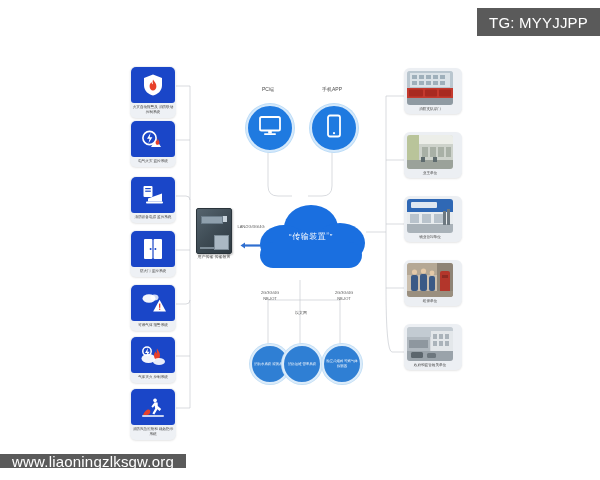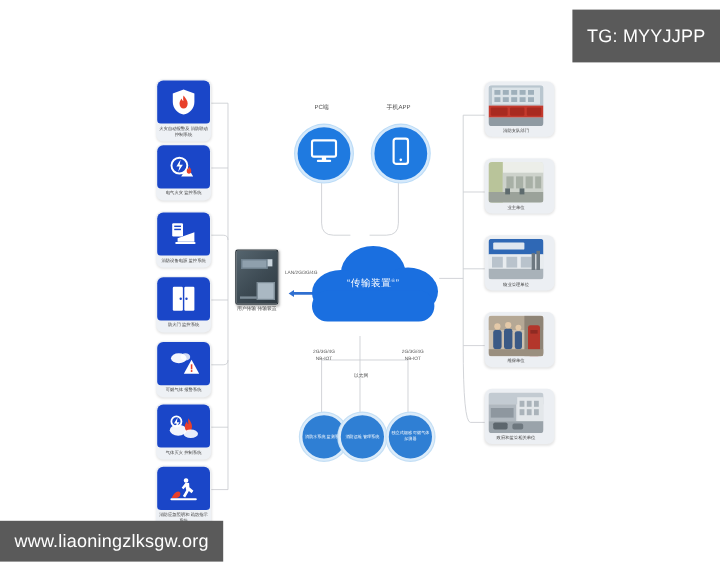--- a/index.html
+++ b/index.html
@@ -15,22 +15,22 @@
   .wm{
     position:absolute;
     background:#5a5a5a;
     color:#ffffff;
     font-size:15px;
     letter-spacing:.2px;
     display:flex;align-items:center;
     padding:0 12px;
     white-space:nowrap;
   }
-  #wm-top{right:0;top:8px;height:44px;}
-  #wm-bottom{left:0;bottom:12px;height:34px;}
+  #wm-top{right:0;top:8px;height:28px;}
+  #wm-bottom{left:0;bottom:12px;height:14px;}
 
   
   #links{position:absolute;left:0;top:0;width:600px;height:480px;}
 
   
   .tile{
     position:absolute;
     width:46px;
     background:#eef1f5;
     border-radius:6px;

